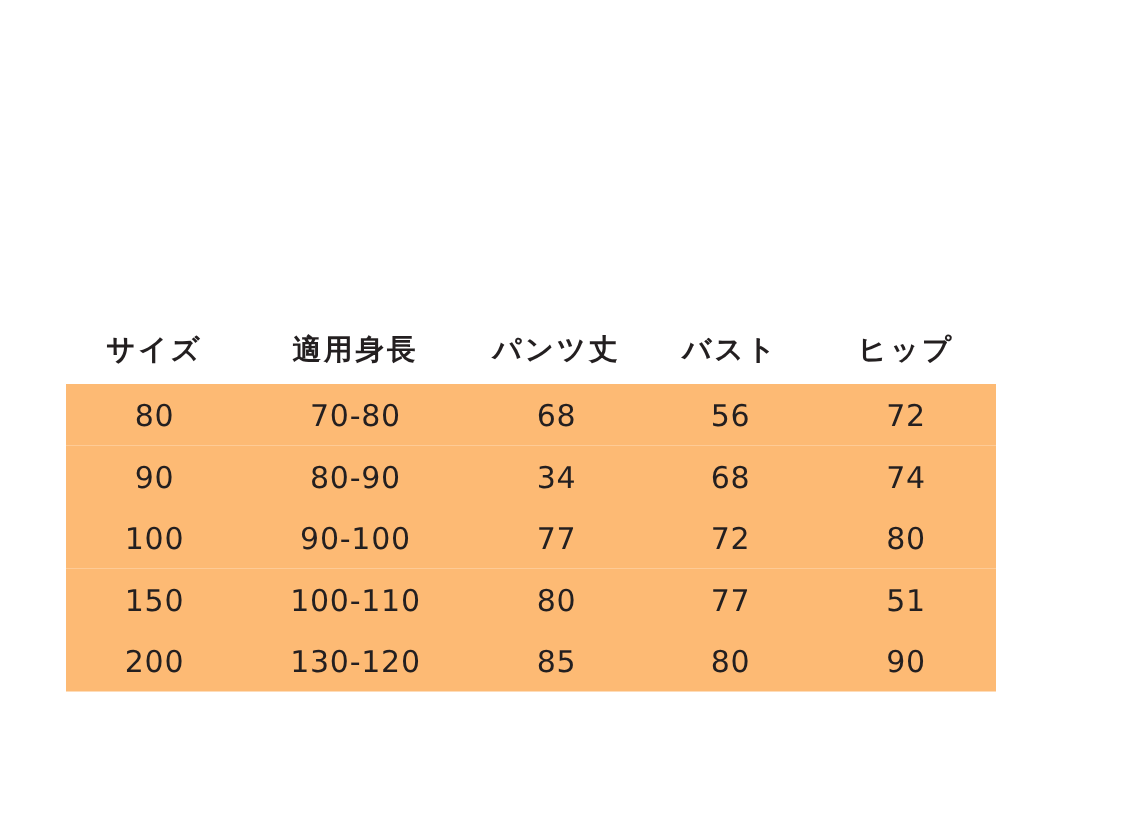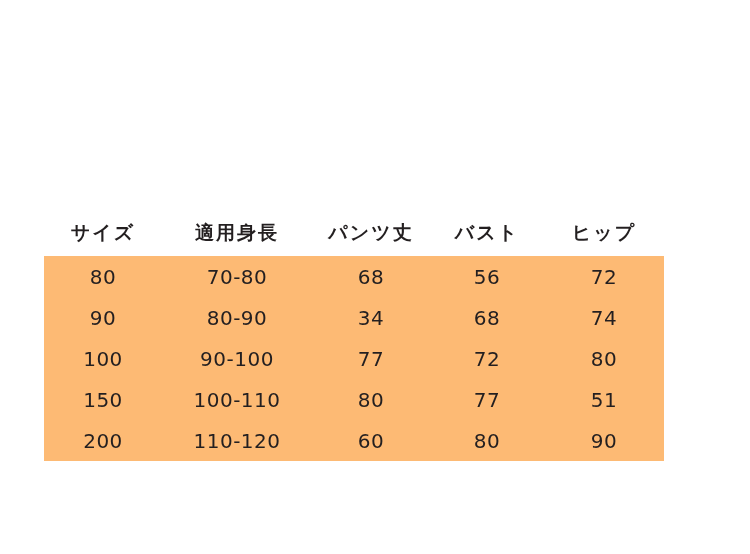--- a/index.html
+++ b/index.html
@@ -105,20 +105,20 @@
       </tr>
       <tr>
         <td>150</td>
         <td>100-110</td>
         <td>80</td>
         <td>77</td>
         <td>51</td>
       </tr>
       <tr>
         <td>200</td>
-        <td>110-120</td>
-        <td>60</td>
+        <td>130-120</td>
+        <td>85</td>
         <td>80</td>
         <td>90</td>
       </tr>
     </tbody>
   </table>
 </div>
 
 </body></html>

